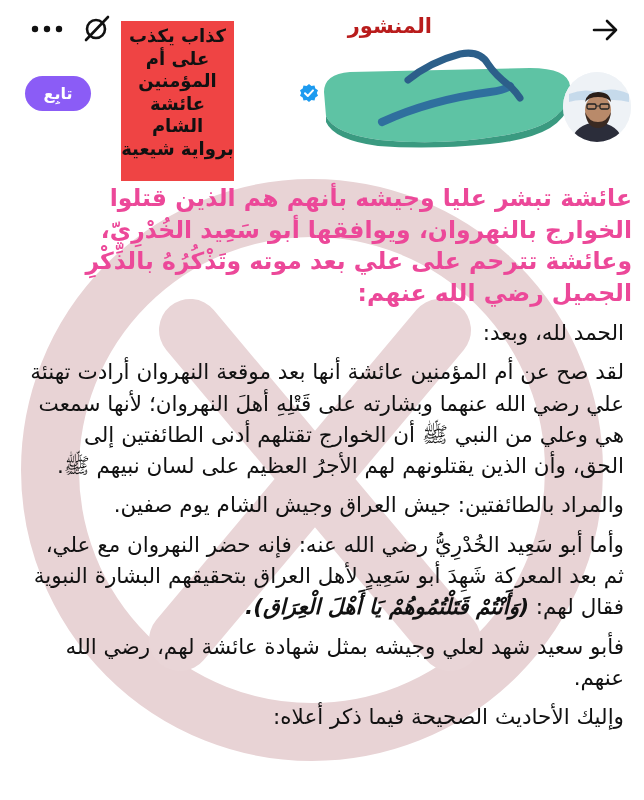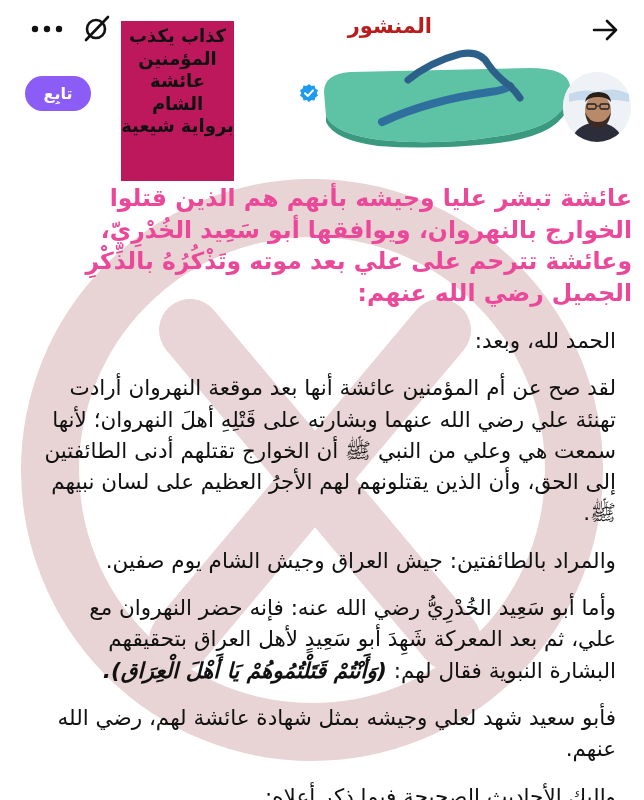--- a/index.html
+++ b/index.html
@@ -9,31 +9,31 @@
     .watermark { position: absolute; left: 0; top: 0; width: 644px; height: 800px; z-index: 0; pointer-events: none; }
 
     .header { position: absolute; left: 0; top: 0; width: 644px; height: 60px; z-index: 2; }
     .back-btn { position: absolute; right: 22px; top: 14px; width: 32px; height: 32px; display: flex; align-items: center; justify-content: center; cursor: pointer; }
     .header-title { position: absolute; right: 212px; top: 14px; font-size: 21px; font-weight: bold; direction: rtl; color: #b91c1c; }
     .grok-btn { position: absolute; left: 80px; top: 13px; width: 32px; height: 32px; display: flex; align-items: center; justify-content: center; cursor: pointer; }
     .more-btn { position: absolute; left: 30px; top: 14px; width: 34px; height: 30px; display: flex; align-items: center; justify-content: center; cursor: pointer; }
 
     .follow-btn { position: absolute; left: 25px; top: 76px; width: 66px; height: 35px; background: #8b5cf6; color: #fff; border-radius: 18px; font-size: 16px; font-weight: bold; display: flex; align-items: center; justify-content: center; cursor: pointer; z-index: 2; direction: rtl; }
 
-    .overlay-label { position: absolute; left: 121px; top: 21px; width: 113px; height: 160px; background: #be185d; z-index: 3; direction: rtl; text-align: center; font-weight: bold; font-size: 18px; line-height: 22.5px; color: #111; padding-top: 4px; }
+    .overlay-label { position: absolute; left: 121px; top: 21px; width: 113px; height: 160px; background: #ef4444; z-index: 3; direction: rtl; text-align: center; font-weight: bold; font-size: 18px; line-height: 22.5px; color: #111; padding-top: 4px; }
     .overlay-label span { display: block; }
 
     .sandal { position: absolute; left: 320px; top: 40px; width: 260px; height: 110px; z-index: 2; }
     .verified { position: absolute; left: 299px; top: 83px; width: 20px; height: 20px; z-index: 2; }
     .avatar { position: absolute; left: 563px; top: 72px; width: 68px; height: 70px; border-radius: 50%; overflow: hidden; background: #f1f4f8; z-index: 2; cursor: pointer; }
 
     .content { position: absolute; left: 22px; top: 183px; width: 610px; z-index: 2; direction: rtl; text-align: right; }
     .headline { font-weight: bold; font-size: 23.5px; line-height: 31.5px; color: #ec4899; letter-spacing: -0.2px; }
     .body-text { font-size: 21.5px; line-height: 31.3px; color: #111; margin-top: 4px; }
-    .body-text p { margin: 16px; }
+    .body-text p { margin: 8px; }
     .quote-bold { font-weight: bold; font-style: italic; }
   </style>
 </head>
 <body>
 
 <svg class="watermark" viewBox="0 0 644 800">
   <circle cx="312" cy="470" r="262" fill="none" stroke="#e8d3d5" stroke-width="58"></circle>
   <line x1="190" y1="330" x2="450" y2="640" stroke="#e9d5d7" stroke-width="62" stroke-linecap="round"></line>
   <line x1="440" y1="330" x2="180" y2="640" stroke="#e9d5d7" stroke-width="62" stroke-linecap="round"></line>
   <circle cx="312" cy="470" r="262" fill="none" stroke="#ffffff" stroke-width="2" opacity="0"></circle>
@@ -58,20 +58,21 @@
       <circle cx="16" cy="4" r="3.2" fill="#111"></circle>
       <circle cx="28" cy="4" r="3.2" fill="#111"></circle>
     </svg>
   </div>
 </div>
 
 <div class="follow-btn">تابِع</div>
 
 <div class="overlay-label">
   <span>كذاب يكذب</span>
+  <span>على أم</span>
   <span>المؤمنين</span>
   <span>عائشة</span>
   <span>الشام</span>
   <span>برواية شيعية</span>
 </div>
 
 <svg class="sandal" viewBox="0 0 260 110">
   <path d="M4 52 Q4 34 30 32 L210 28 Q248 28 250 46 Q252 64 236 76 Q220 90 180 96 Q120 106 60 100 Q14 94 6 76 Z" fill="#5ec3a4"></path>
   <path d="M6 76 Q14 94 60 100 Q120 106 180 96 Q220 90 236 76 Q248 66 250 56 L250 62 Q246 78 230 88 Q210 100 170 104 Q110 110 58 106 Q14 100 6 82 Z" fill="#3a9a80"></path>
   <path d="M62 82 Q110 60 170 52 Q185 50 190 46" fill="none" stroke="#2f6f9e" stroke-width="8" stroke-linecap="round"></path>

